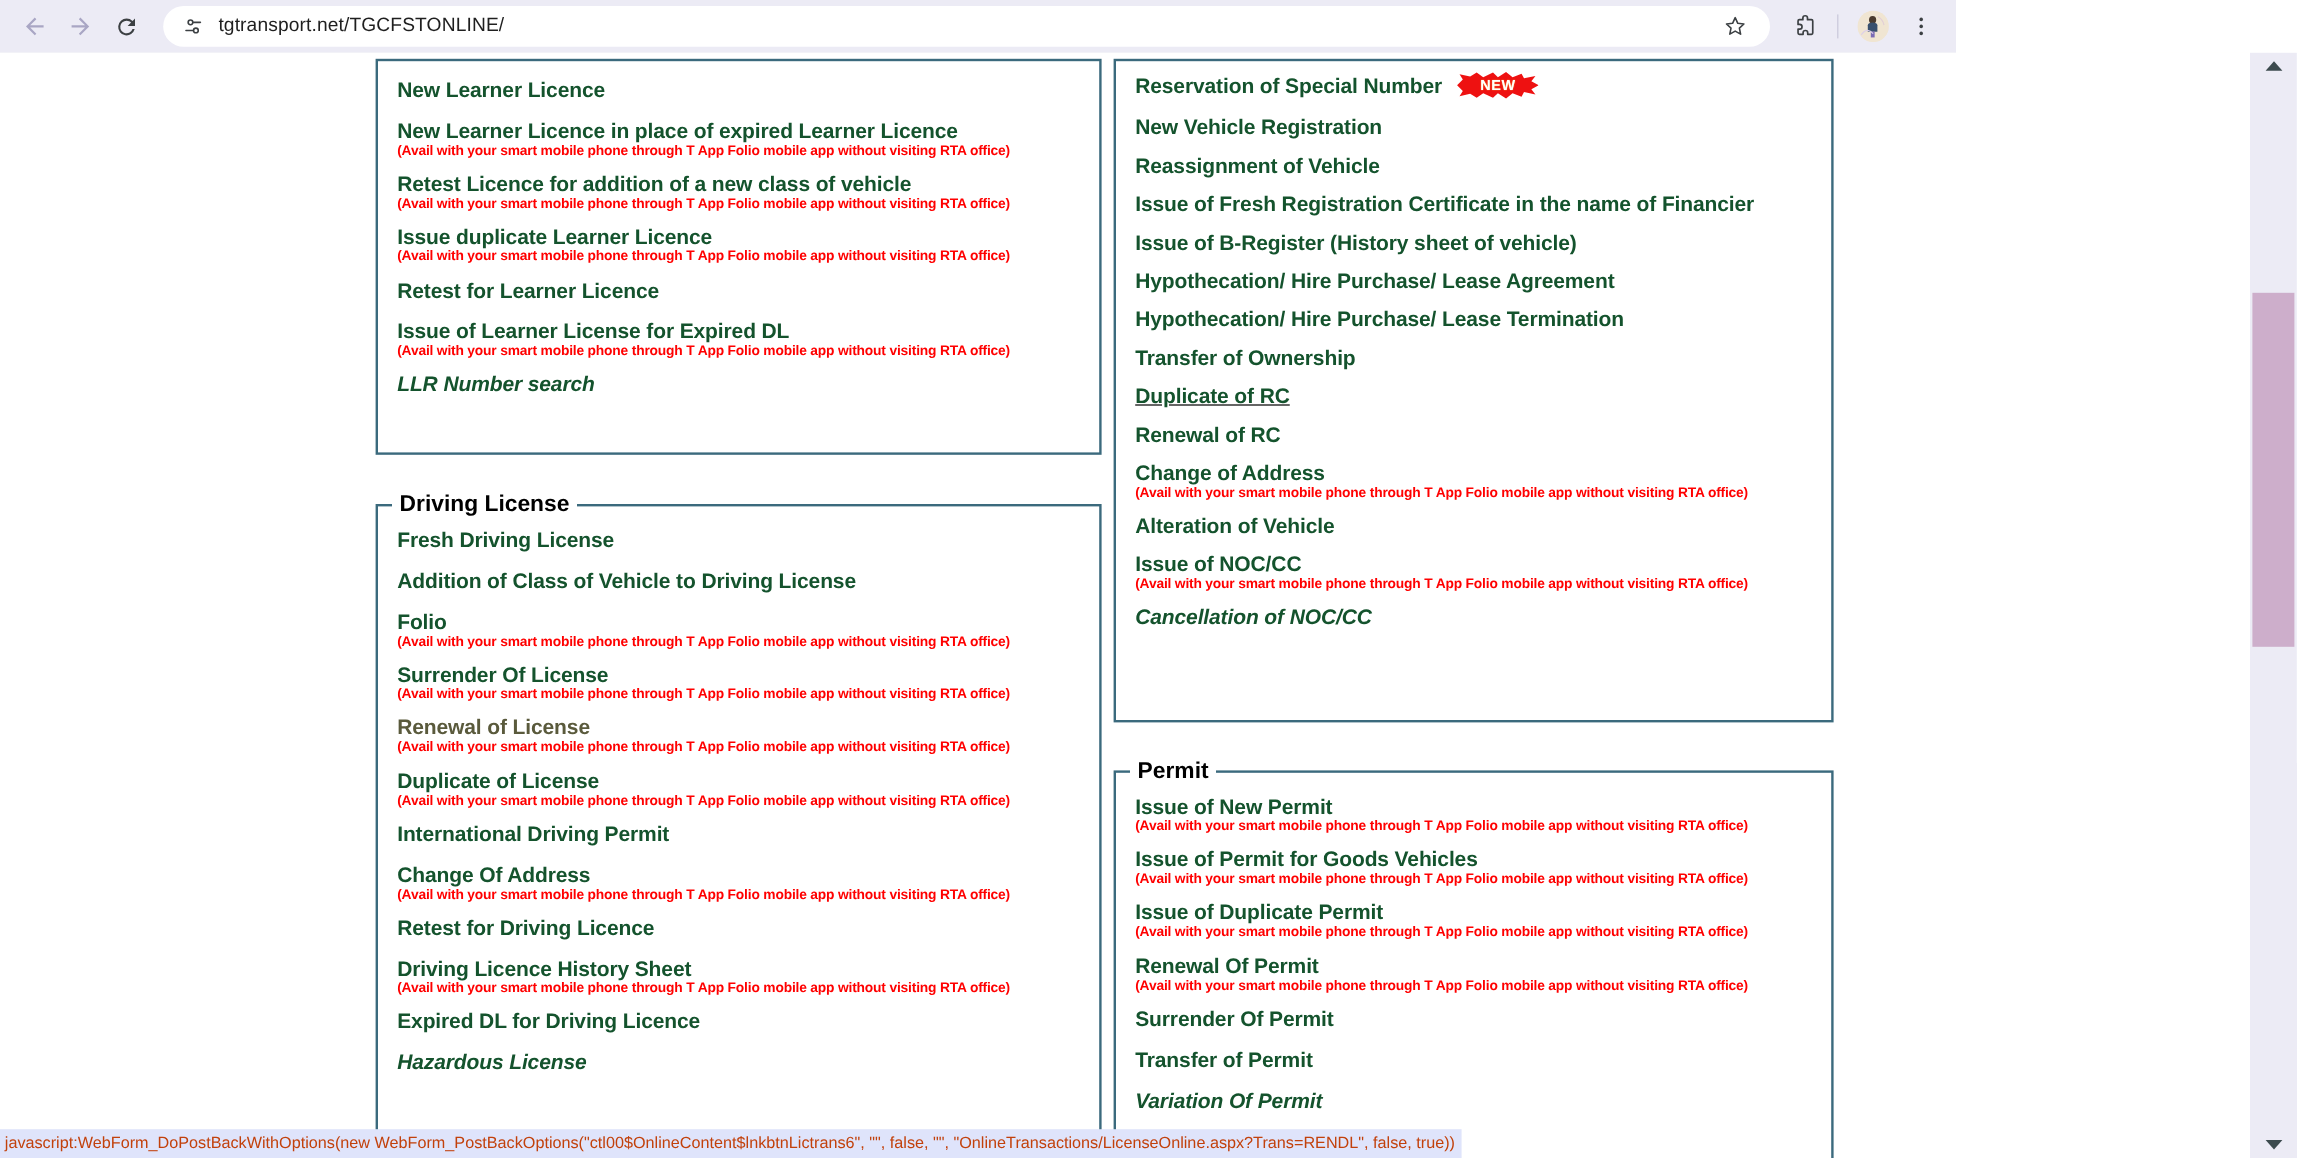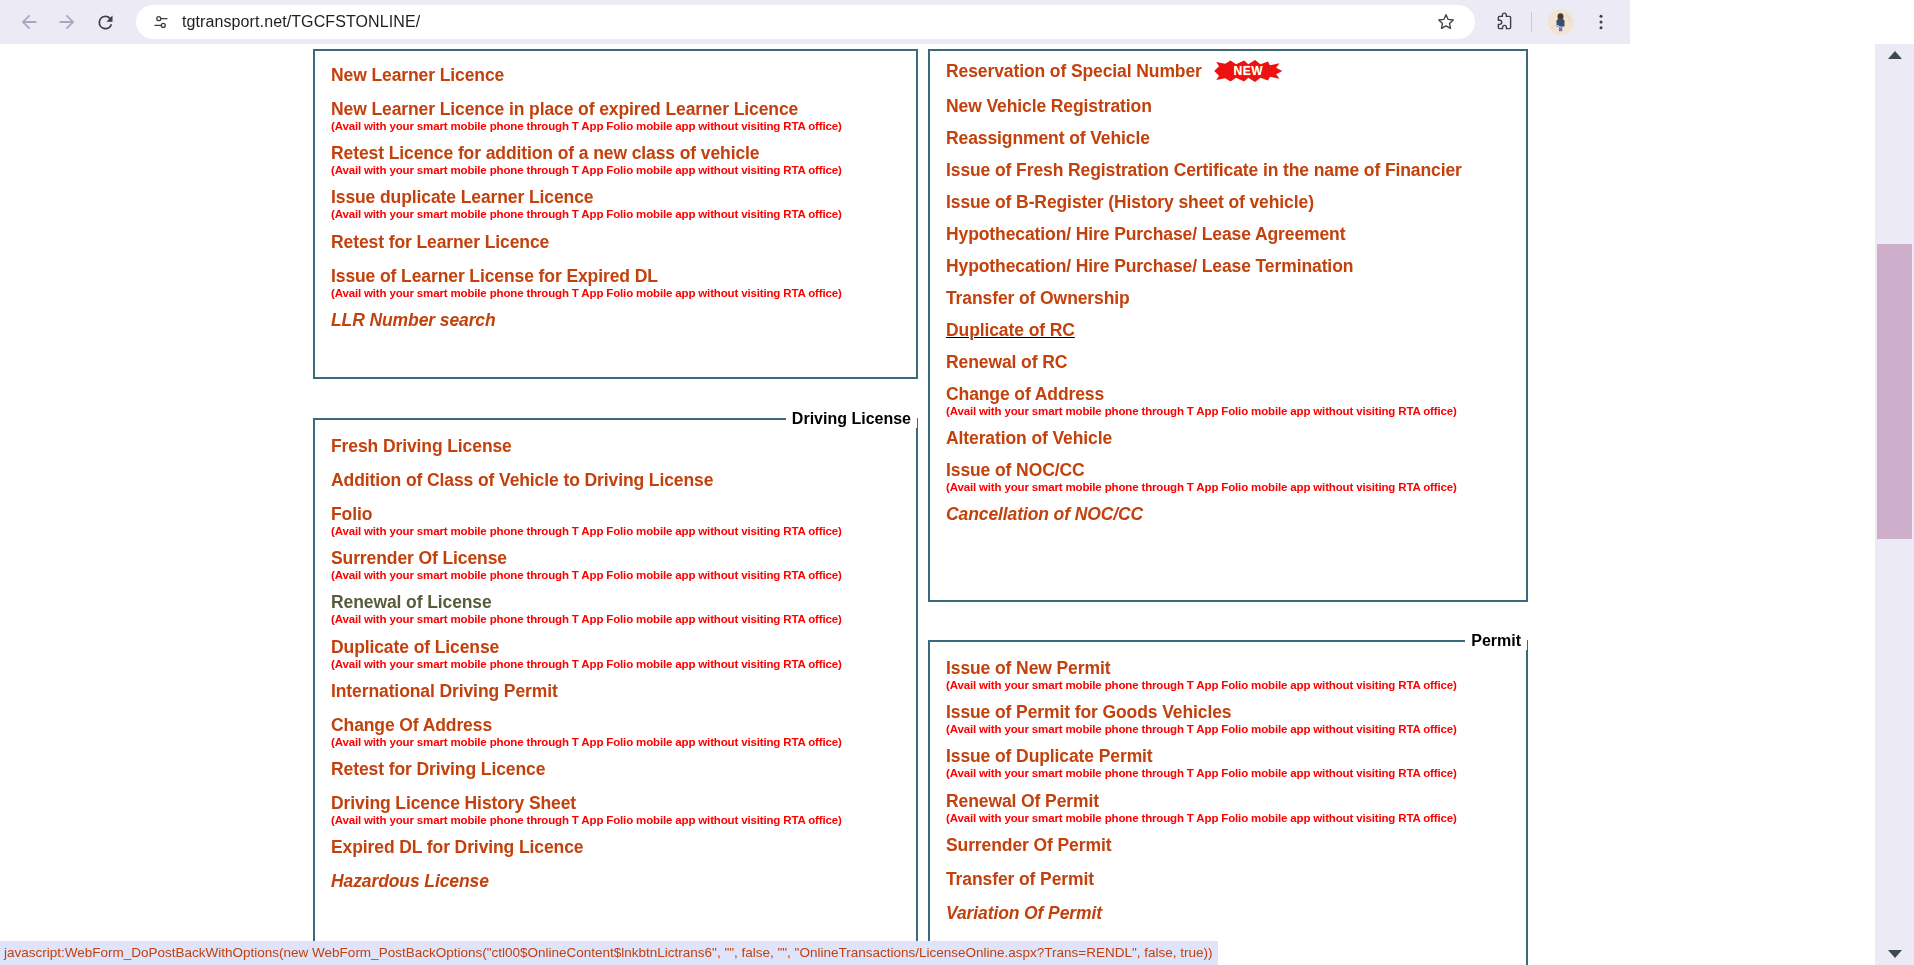--- a/index.html
+++ b/index.html
@@ -109,39 +109,38 @@
 
   
   fieldset.box {
     position: absolute;
     border: 2px solid #3b6a7d;
     margin: 0;
     padding: 12px 0 10px 0;
     background: #ffffff;
   }
   fieldset.box > legend {
-    font-size: 16px;
+    font-size: 19px;
     font-weight: bold;
     color: #000000;
     padding: 0 6px;
-    margin-left: 1px;
-    font-family: "Liberation Sans", sans-serif;
-    text-align: right;
+    margin-left: 12px;
+    font-family: "Liberation Sans", sans-serif;
   }
 
   
   .item {
     padding: 0 0 0 16px;
     margin-bottom: 13px;
   }
   .item:last-child { margin-bottom: 0; font-style: italic; }
   .item-link {
     font-size: 17.5px;
     font-weight: bold;
-    color: #c2410c;
+    color: #14532d;
     text-decoration: none;
     letter-spacing: -0.1px;
     display: inline;
     cursor: pointer;
     font-family: "Liberation Sans", sans-serif;
   }
   .item-link.visited { color: #5a5a3c; }
   .item-note {
     display: block;
     font-size: 11.5px;

